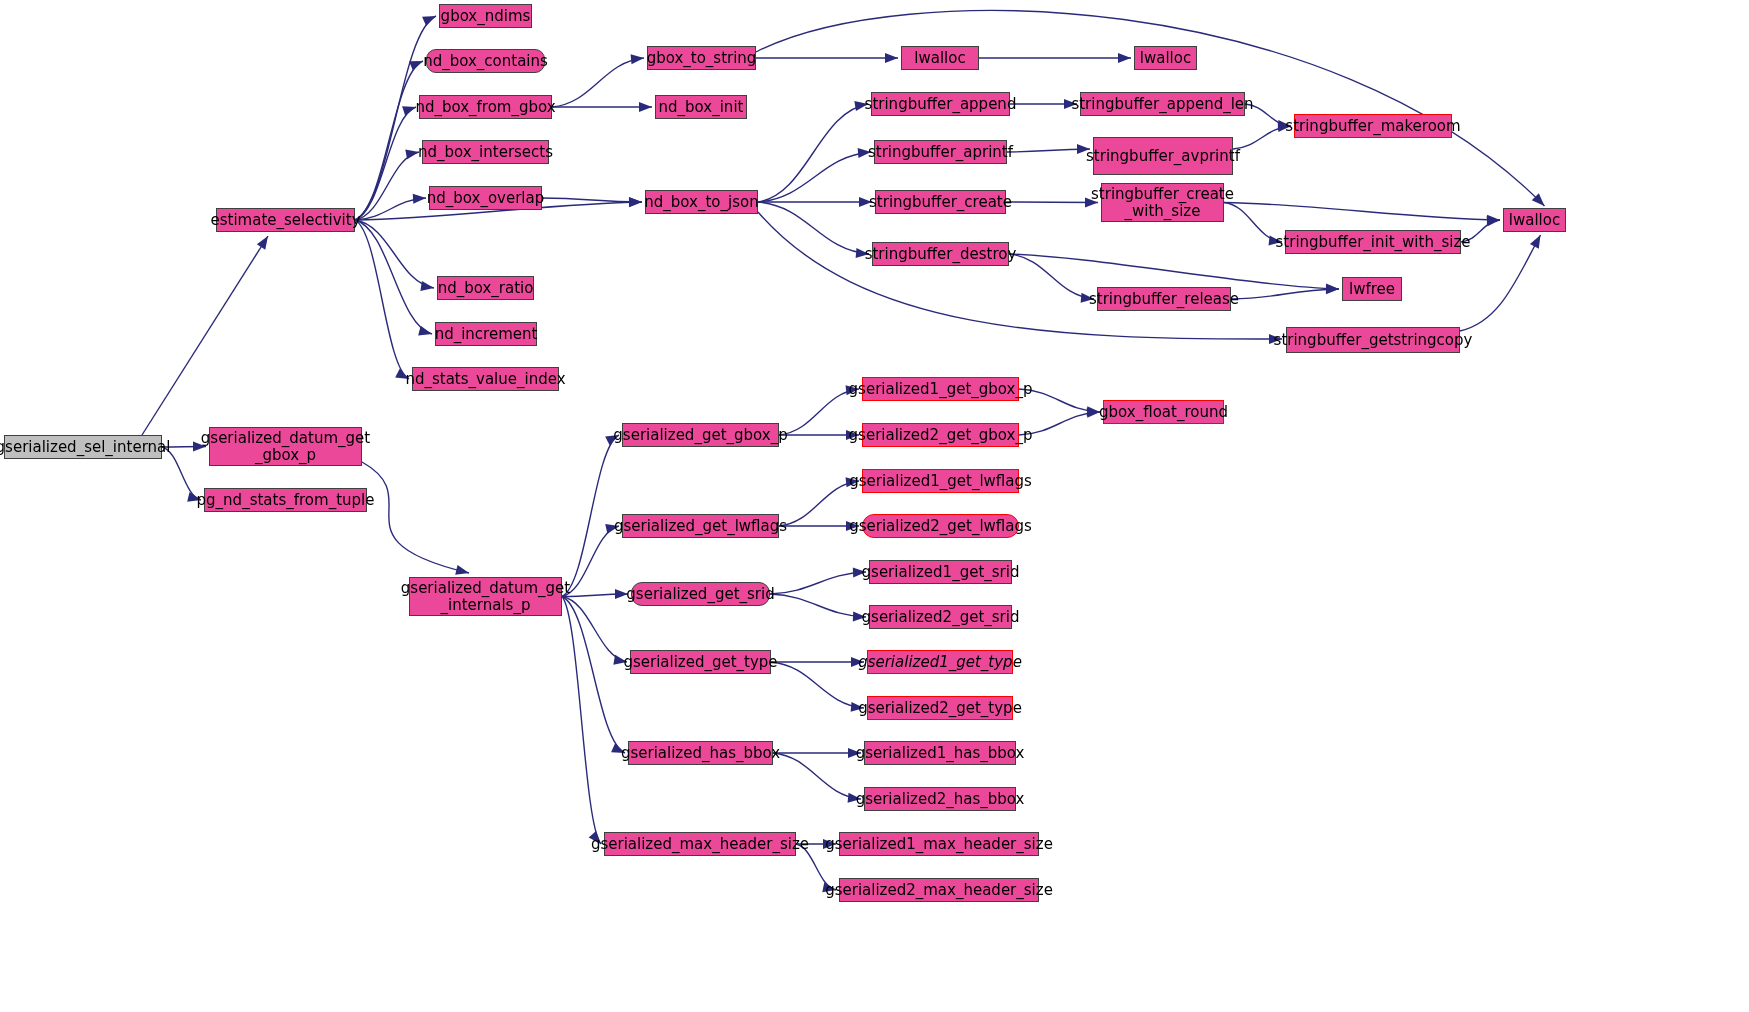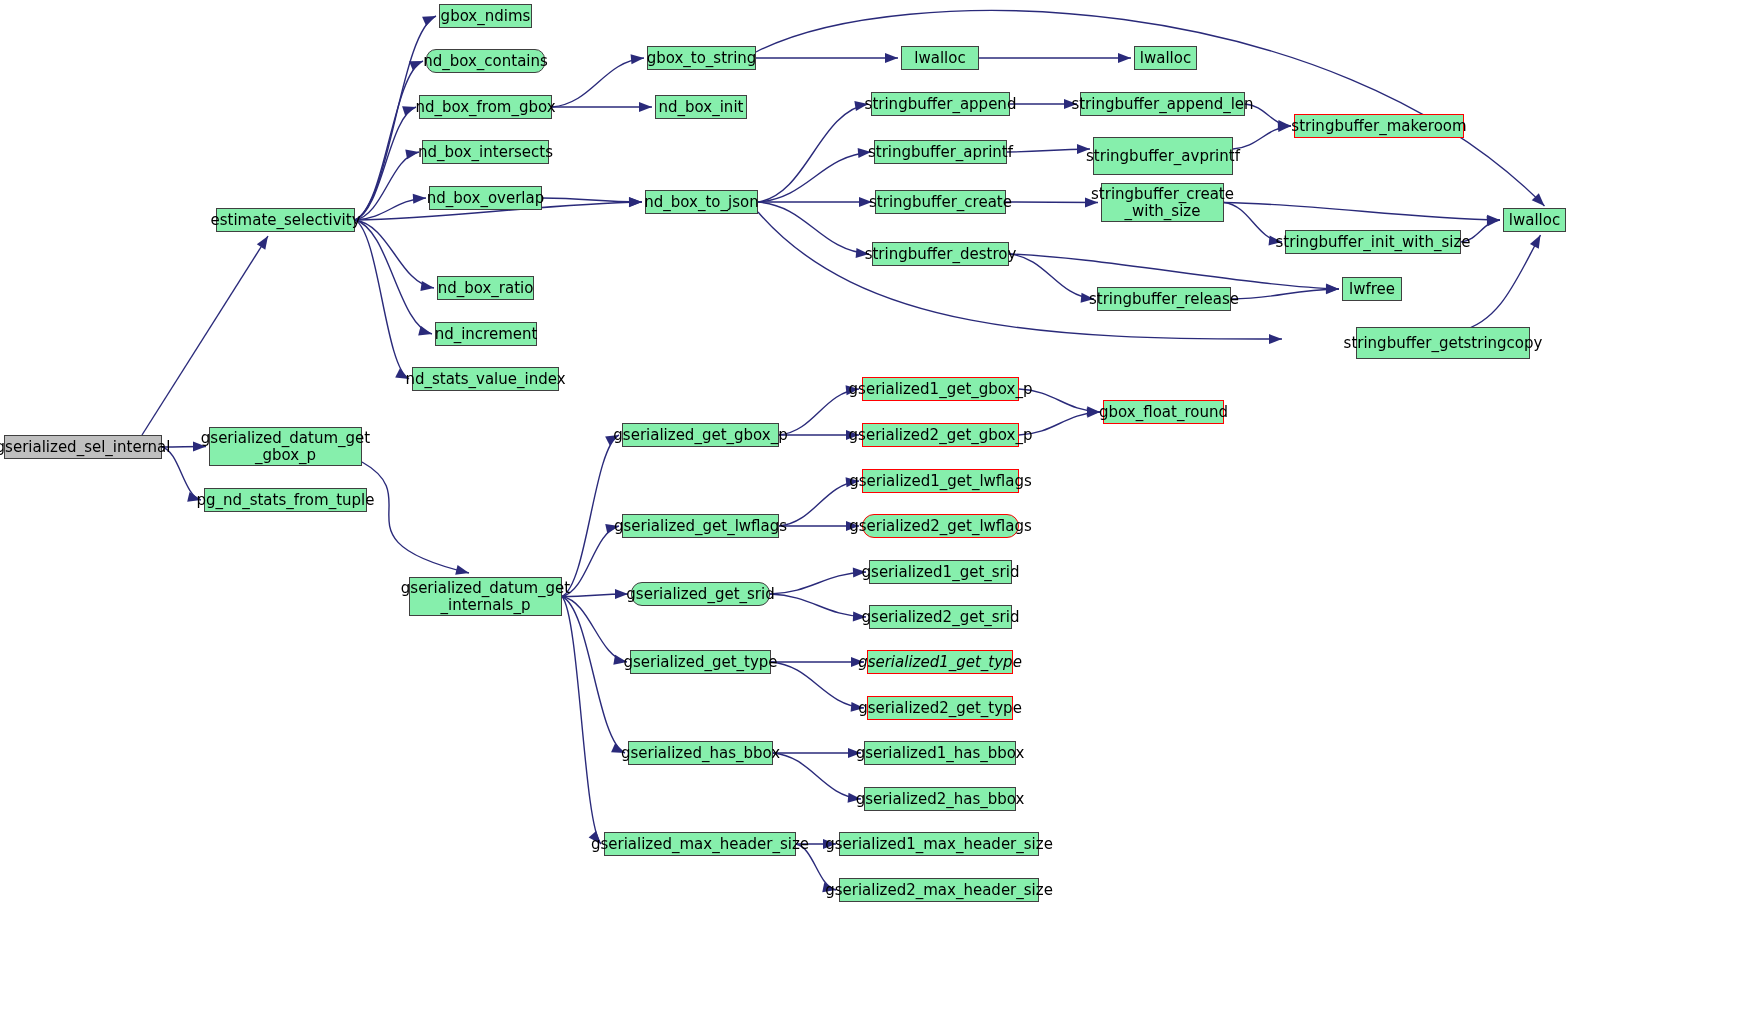--- a/index.html
+++ b/index.html
@@ -1,20 +1,20 @@
 <!DOCTYPE html>
 <html><head>
 <meta charset="utf-8">
 <style>
   html,body{margin:0;padding:0;background:#ffffff;}
   #canvas{position:relative;width:1749px;height:1012px;background:#ffffff;
     font-family:"DejaVu Sans","Liberation Sans",sans-serif;overflow:hidden;}
   #edges{position:absolute;left:0;top:0;width:1749px;height:1012px;pointer-events:none;}
   .node{position:absolute;box-sizing:border-box;display:flex;align-items:center;
-    justify-content:center;text-align:center;border:1px solid #404040;background:#86efac;
+    justify-content:center;text-align:center;border:1px solid #404040;background:#ec4899;
     color:#000000;font-size:15px;line-height:1.12;white-space:pre-line;letter-spacing:0px;}
   .node.red{border-color:#ff0000;}
   .node.current{background:#bfbfbf;border-color:#404040;}
 </style>
 </head>
 <body>
 
 <div id="canvas">
   <svg id="edges" viewBox="0 0 1749 1012" xmlns="http://www.w3.org/2000/svg">
       <g>
@@ -263,24 +263,24 @@
       <div class="node" style="left: 871px; top: 92px; width: 139px; height: 24px;">stringbuffer_append</div>
       <div class="node" style="left: 874px; top: 140px; width: 133px; height: 24px;">stringbuffer_aprintf</div>
       <div class="node" style="left: 875px; top: 190px; width: 131px; height: 24px;">stringbuffer_create</div>
       <div class="node" style="left: 872px; top: 242px; width: 137px; height: 24px;">stringbuffer_destroy</div>
       <div class="node" style="left: 1134px; top: 46px; width: 63px; height: 24px;">lwalloc</div>
       <div class="node" style="left: 1080px; top: 92px; width: 165px; height: 24px;">stringbuffer_append_len</div>
       <div class="node" style="left: 1093px; top: 137px; width: 140px; height: 38px;">stringbuffer_avprintf</div>
       <div class="node" style="left: 1101px; top: 183px; width: 123px; height: 39px;">stringbuffer_create
 _with_size</div>
       <div class="node" style="left: 1097px; top: 287px; width: 134px; height: 24px;">stringbuffer_release</div>
-      <div class="node red" style="left: 1294px; top: 114px; width: 170px; height: 24px;">stringbuffer_makeroom</div>
+      <div class="node red" style="left: 1294px; top: 114px; width: 158px; height: 24px;">stringbuffer_makeroom</div>
       <div class="node" style="left: 1285px; top: 230px; width: 176px; height: 24px;">stringbuffer_init_with_size</div>
       <div class="node" style="left: 1342px; top: 277px; width: 60px; height: 24px;">lwfree</div>
-      <div class="node" style="left: 1356px; top: 327px; width: 174px; height: 32px;">stringbuffer_getstringcopy</div>
+      <div class="node" style="left: 1286px; top: 327px; width: 174px; height: 26px;">stringbuffer_getstringcopy</div>
       <div class="node" style="left: 1503px; top: 208px; width: 63px; height: 24px;">lwalloc</div>
       <div class="node" style="left: 409px; top: 577px; width: 153px; height: 39px;">gserialized_datum_get
 _internals_p</div>
       <div class="node" style="left: 622px; top: 423px; width: 157px; height: 24px;">gserialized_get_gbox_p</div>
       <div class="node" style="left: 622px; top: 514px; width: 157px; height: 24px;">gserialized_get_lwflags</div>
       <div class="node" style="left: 631px; top: 582px; width: 139px; height: 24px; border-radius: 11px;">gserialized_get_srid</div>
       <div class="node" style="left: 630px; top: 650px; width: 141px; height: 24px;">gserialized_get_type</div>
       <div class="node" style="left: 628px; top: 741px; width: 145px; height: 24px;">gserialized_has_bbox</div>
       <div class="node" style="left: 604px; top: 832px; width: 192px; height: 24px;">gserialized_max_header_size</div>
       <div class="node red" style="left: 862px; top: 377px; width: 157px; height: 24px;">gserialized1_get_gbox_p</div>

